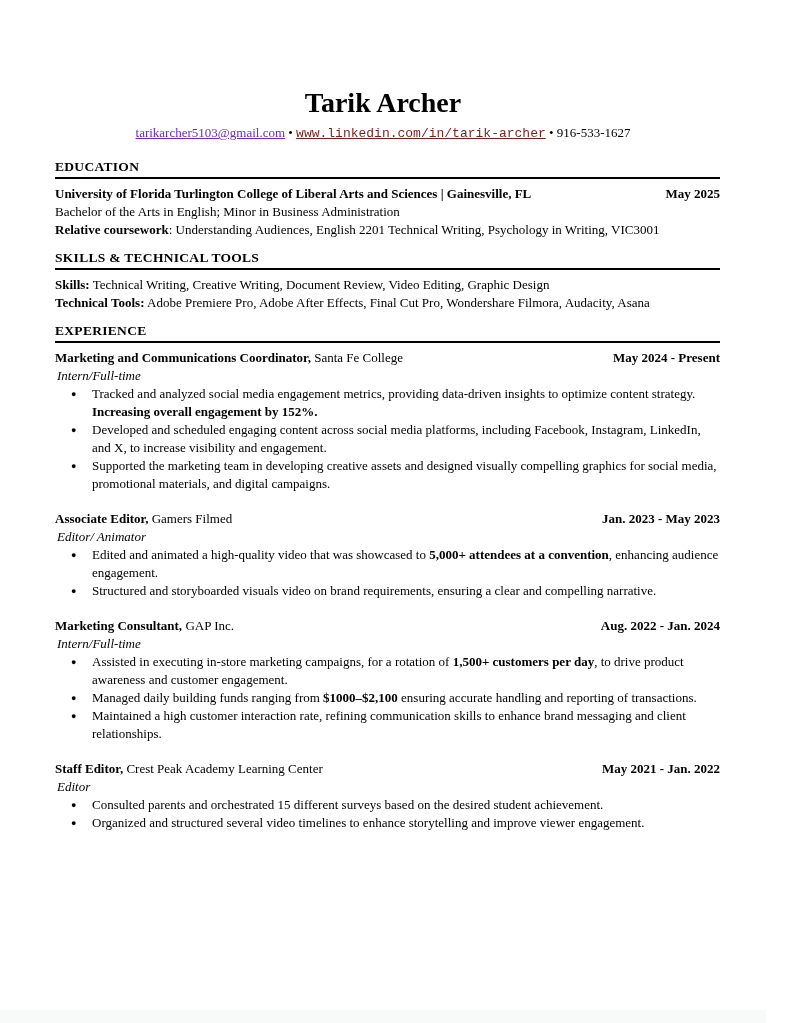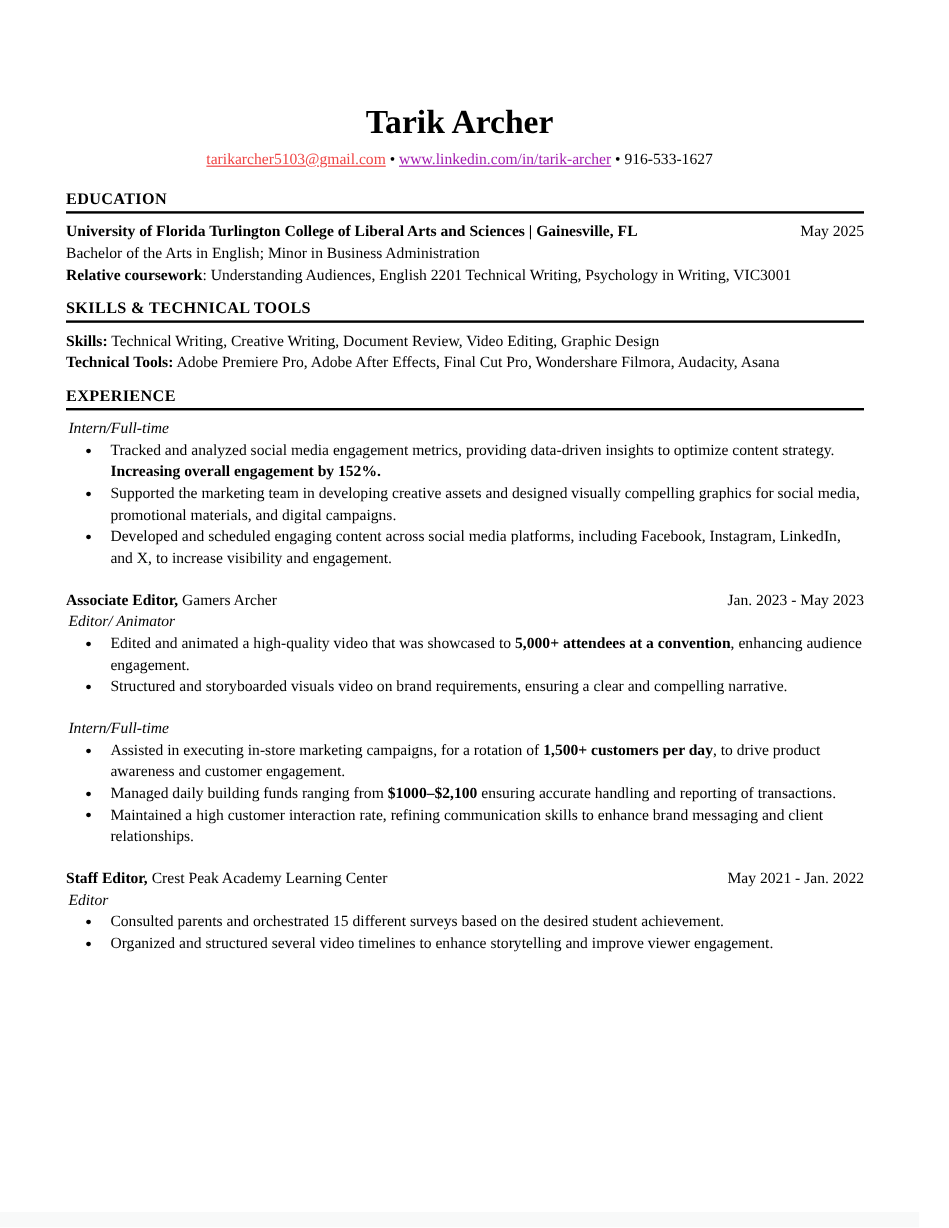--- a/index.html
+++ b/index.html
@@ -57,21 +57,21 @@
   .section-body { margin-top: 6px; }
   .row { line-height: 18px; }
   .row-between {
     display: flex;
     justify-content: space-between;
     align-items: baseline;
     line-height: 18px;
   }
   .b { font-weight: 700; }
   .i { }
-  .date { font-weight: 400; white-space: nowrap; margin-left: 12px; text-align: center; }
+  .date { font-weight: 700; white-space: nowrap; margin-left: 12px; text-align: center; }
   .entry { margin-bottom: 17px; }
   .entry:last-child { margin-bottom: 0; }
   .entry-role { line-height: 18px; font-style: italic; padding-left: 2px; }
   ul.bullets {
     margin: 0;
     padding: 0;
     list-style: none;
   }
   ul.bullets li {
     position: relative;
@@ -96,23 +96,23 @@
   }
 </style>
 </head>
 <body>
 
 <div class="page">
 
   <div class="header">
     <div class="name">Tarik Archer</div>
     <div class="contact">
-      <a href="#" style="color: #ef4444;">tarikarcher5103@gmail.com</a>
+      <a href="#" style="color: #6d28d9;">tarikarcher5103@gmail.com</a>
       <span class="sep">•</span>
-      <a href="#" style="color: #a21caf;">www.linkedin.com/in/tarik-archer</a>
+      <a href="#" style="color: #7f1d1d; font-family: Liberation Mono, monospace;">www.linkedin.com/in/tarik-archer</a>
       <span class="sep">•</span>
       <span>916-533-1627</span>
     </div>
   </div>
 
   <div class="content">
 
     <div class="section">
       <div class="section-heading">EDUCATION</div>
       <div class="section-body">
@@ -136,41 +136,49 @@
         <div class="row">
           <span class="b">Technical Tools:</span><span> Adobe Premiere Pro, Adobe After Effects, Final Cut Pro, Wondershare Filmora, Audacity, Asana</span>
         </div>
       </div>
     </div>
 
     <div class="section">
       <div class="section-heading">EXPERIENCE</div>
       <div class="section-body" id="experience-entries">
   <div class="entry">
+    <div class="row-between">
+      <span><span class="b job-title">Marketing and Communications Coordinator,</span><span class="job-company"> Santa Fe College</span></span>
+      <span class="date job-date">May 2024 - Present</span>
+    </div>
     <div class="entry-role job-role">Intern/Full-time</div>
     <ul class="bullets">
               <li><span>Tracked and analyzed social media engagement metrics, providing data-driven insights to optimize content strategy. </span><span class="b">Increasing overall engagement by 152%.</span></li>
+              <li><span>Developed and scheduled engaging content across social media platforms, including Facebook, Instagram, LinkedIn, and X, to increase visibility and engagement.</span></li>
               <li><span>Supported the marketing team in developing creative assets and designed visually compelling graphics for social media, promotional materials, and digital campaigns.</span></li>
-              <li><span>Developed and scheduled engaging content across social media platforms, including Facebook, Instagram, LinkedIn, and X, to increase visibility and engagement.</span></li>
-            </ul>
-  </div>
-
-  <div class="entry">
-    <div class="row-between">
-      <span><span class="b job-title">Associate Editor,</span><span class="job-company"> Gamers Archer</span></span>
+            </ul>
+  </div>
+
+  <div class="entry">
+    <div class="row-between">
+      <span><span class="b job-title">Associate Editor,</span><span class="job-company"> Gamers Filmed</span></span>
       <span class="date job-date">Jan. 2023 - May 2023</span>
     </div>
     <div class="entry-role job-role">Editor/ Animator</div>
     <ul class="bullets">
               <li><span>Edited and animated a high-quality video that was showcased to </span><span class="b">5,000+ attendees at a convention</span><span>, enhancing audience engagement.</span></li>
               <li><span>Structured and storyboarded visuals video on brand requirements, ensuring a clear and compelling narrative.</span></li>
             </ul>
   </div>
 
   <div class="entry">
+    <div class="row-between">
+      <span><span class="b job-title">Marketing Consultant,</span><span class="job-company"> GAP Inc.</span></span>
+      <span class="date job-date">Aug. 2022 - Jan. 2024</span>
+    </div>
     <div class="entry-role job-role">Intern/Full-time</div>
     <ul class="bullets">
               <li><span>Assisted in executing in-store marketing campaigns, for a rotation of </span><span class="b">1,500+ customers per day</span><span>, to drive product awareness and customer engagement.</span></li>
               <li><span>Managed daily building funds ranging from </span><span class="b">$1000–$2,100</span><span> ensuring accurate handling and reporting of transactions.</span></li>
               <li><span>Maintained a high customer interaction rate, refining communication skills to enhance brand messaging and client relationships.</span></li>
             </ul>
   </div>
 
   <div class="entry">
     <div class="row-between">

